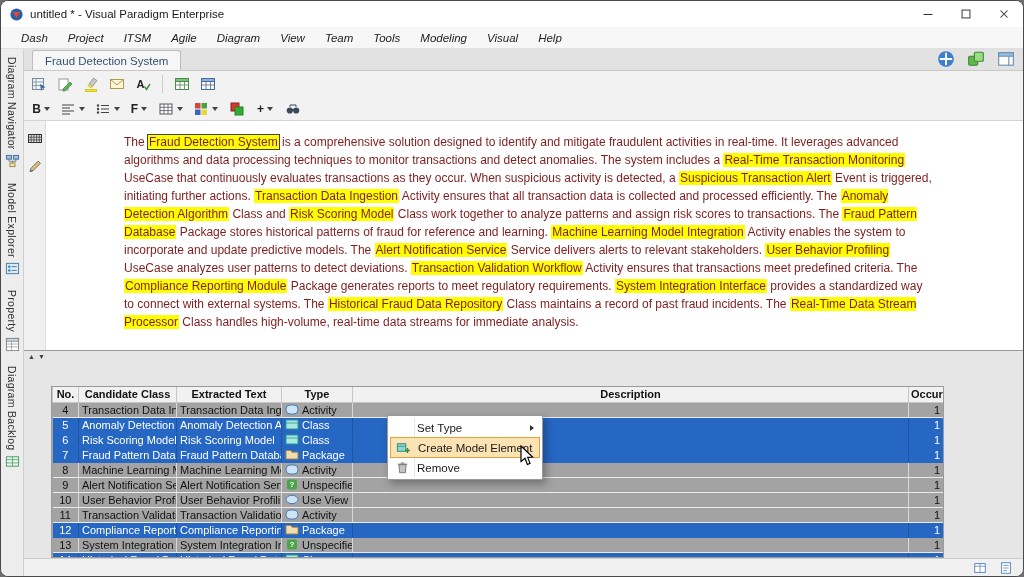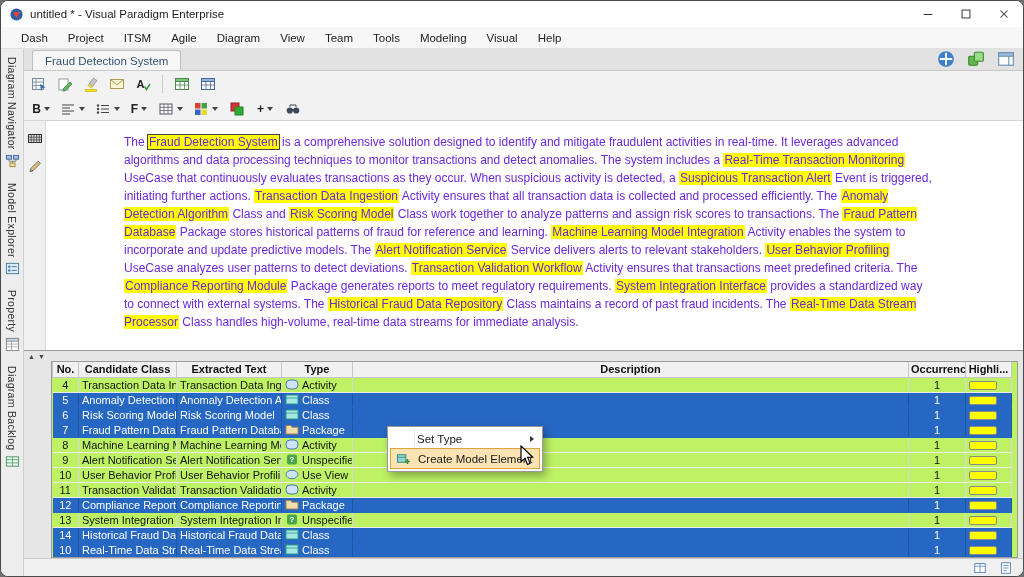--- a/index.html
+++ b/index.html
@@ -9,21 +9,21 @@
 
   
   .titlebar { height:26px; background:#ffffff; display:flex; align-items:center; padding-left:8px; gap:6px; flex:none; }
   .titlebar .icon { width:15px; height:15px; display:inline-flex; }
   .titlebar .title { font-size:11.5px; color:#1a1a1a; }
   .win-controls { margin-left:auto; display:flex; height:100%; }
   .win-btn { width:38px; height:100%; display:flex; align-items:center; justify-content:center; }
   .win-btn svg { width:14px; height:14px; }
 
   
-  .menubar { height:22px; background:#f7f7f7; border-bottom:1px solid #e0e0e0; display:flex; align-items:center; padding-left:10px; flex:none; }
+  .menubar { height:22px; background:#f7f7f7; border-bottom:1px solid #e0e0e0; display:flex; align-items:center; padding-left:10px; flex:none;font-style:italic; }
   .menu-item { font-size:11.5px; color:#222; padding:2px 10px; border-radius:2px; }
 
   .body { flex:1; display:flex; min-height:0; }
 
   
   .left-strip { width:23px; background:#ededed; border-right:1px solid #cfcfcf; display:flex; flex-direction:column;
                 align-items:center; padding-top:8px; gap:14px; flex:none; }
   .side-tab { display:flex; flex-direction:column; align-items:center; gap:4px; cursor:default; }
   .side-label { writing-mode:vertical-rl; font-size:10.5px; color:#333; letter-spacing:.3px; }
   .side-icon { width:15px; height:15px; display:inline-flex; }
@@ -45,47 +45,47 @@
   .tb-btn svg { width:16px; height:16px; }
   .tb-sep { width:1px; height:18px; background:#cccccc; margin:0 4px; }
   .glyph { font-size:12px; color:#222; font-weight:bold; }
   .dd-arrow { width:0; height:0; border-left:3.5px solid transparent; border-right:3.5px solid transparent; border-top:4px solid #444; margin-left:1px; }
 
   
   .content { flex:1; display:flex; flex-direction:column; min-height:0; background:#e6e6e6; }
   .text-panel { flex:1; display:flex; min-height:0; background:#ffffff; border-bottom:1px solid #9a9a9a; }
   .text-tools { width:22px; background:#f0f0f0; border-right:1px solid #dddddd; display:flex; flex-direction:column; align-items:center; padding-top:8px; gap:10px; flex:none; }
   .text-tools .tb-btn { width:18px; height:18px; min-width:18px; }
-  .text-area { flex:1; overflow:hidden; padding:12px 90px 6px 78px; font-size:12px; line-height:18px; color:#6d28d9; }
+  .text-area { flex:1; overflow:hidden; padding:12px 90px 6px 78px; font-size:12px; line-height:18px; color:#7f1d1d; }
   .hl { background:#ffff00; padding:0 1px; }
   .hl.boxed { outline:1.5px solid #444; }
 
   
   .bottom-panel { height:207px; flex:none; background:#e6e6e6; display:flex; flex-direction:column; }
   .panel-strip { height:10px; display:flex; align-items:center; gap:3px; padding-left:4px; flex:none; }
   .panel-strip span { font-size:7px; color:#444; line-height:1; }
-  .table-wrap { margin-left:27px; background:#bef264; border:1px solid #9a9a9a; width:967px; flex:1; overflow:hidden; }
+  .table-wrap { margin-left:27px; background:#a3a3a3; border:1px solid #9a9a9a; width:893px; flex:1; overflow:hidden;margin-top:25px; }
   table { border-collapse:collapse; table-layout:fixed; width:959px; font-size:11px; }
   th { background:#f1f1f1; border:1px solid #c6c6c6; border-top:none; font-size:11px; font-weight:bold; height:15px; padding:0 2px;
        white-space:nowrap; overflow:hidden; color:#111; }
   td { height:15px; padding:0 3px; white-space:nowrap; overflow:hidden; border-right:1px solid #d8d8d8; border-bottom:1px solid #ebebeb;
        color:#111; vertical-align:middle; }
   .c-no, .c-occ { text-align:center; }
   tr.selected td { background:#2767c4; color:#ffffff; border-right-color:#1d55a0; border-bottom-color:#2767c4; }
   .type-icon { display:inline-block; width:14px; height:11px; vertical-align:-1px; margin-right:3px; }
   .type-icon svg { width:14px; height:11px; }
   .swatch { display:inline-block; width:28px; height:9px; background:#ffff00; border:1px solid #8a8a8a; border-radius:2px; vertical-align:middle; }
 
   
   .statusbar { height:18px; background:#f0f0f0; border-top:1px solid #cccccc; display:flex; align-items:center; justify-content:flex-end; gap:8px; padding:0 8px; flex:none; }
   .statusbar .tb-btn { width:18px; height:16px; min-width:18px; }
   .statusbar svg { width:14px; height:14px; }
 
   
-  .context-menu { position:absolute; left:386px; top:425px; width:156px; background:#ffffff; border:1px solid #9a9a9a;
+  .context-menu { position:absolute; left:386px; top:414px; width:156px; background:#ffffff; border:1px solid #9a9a9a;
                   box-shadow:3px 4px 8px rgba(0,0,0,.3); padding:2px; z-index:10; }
   .context-menu::before { content:""; position:absolute; left:26px; top:2px; bottom:2px; width:1px; background:#e6e6e6; }
   .cm-item { height:19px; display:flex; align-items:center; gap:6px; padding:0 6px 0 4px; font-size:11.5px; color:#1a1a1a; position:relative; }
   .cm-item.highlight { background:#fbe3b3; border:1px solid #e0a23c; height:21px; }
   .cm-icon { width:17px; height:15px; display:inline-flex; justify-content:center; flex:none; }
   .cm-icon svg { width:15px; height:15px; }
   .cm-arrow { margin-left:auto; width:0; height:0; border-top:3.5px solid transparent; border-bottom:3.5px solid transparent; border-left:4.5px solid #333; }
 
   .cursor-overlay { position:absolute; left:518px; top:444px; z-index:20; }
 </style>
@@ -580,18 +580,28 @@
       <div class="cm-item highlight">
         <span class="cm-icon">
           <svg viewBox="0 0 16 16">
             <rect x="1.5" y="4" width="9" height="8" fill="#8fd8d0" stroke="#2a8a80"></rect>
             <path d="M1.5 6.7h9" stroke="#2a8a80" stroke-width=".8"></path>
             <path d="M12.2 8.6v5.2M9.6 11.2h5.2" stroke="#3a8a3a" stroke-width="1.7"></path>
           </svg>
         </span>
         <span class="cm-label">Create Model Element</span>
       </div>
+      <div class="cm-item">
+        <span class="cm-icon">
+          <svg viewBox="0 0 16 16">
+            <path d="M4.2 5h7.6l-.7 8.5H4.9z" fill="#c4c4c4" stroke="#777"></path>
+            <path d="M3 4.5h10" stroke="#777" stroke-width="1.2"></path>
+            <path d="M6.5 3h3v1.5h-3z" fill="#c4c4c4" stroke="#777" stroke-width=".7"></path>
+          </svg>
+        </span>
+        <span class="cm-label">Remove</span>
+      </div>
     </div>
 
   <svg class="cursor-overlay" width="18" height="22" viewBox="0 0 18 22">
     <path d="M2 1 L2 16.5 L6 13.2 L8.4 19.5 L11 18.4 L8.7 12.4 L13.6 12.1 Z" fill="#ffffff" stroke="#000000" stroke-width="1.2"></path>
   </svg>
 </div>
 
 </body></html>

